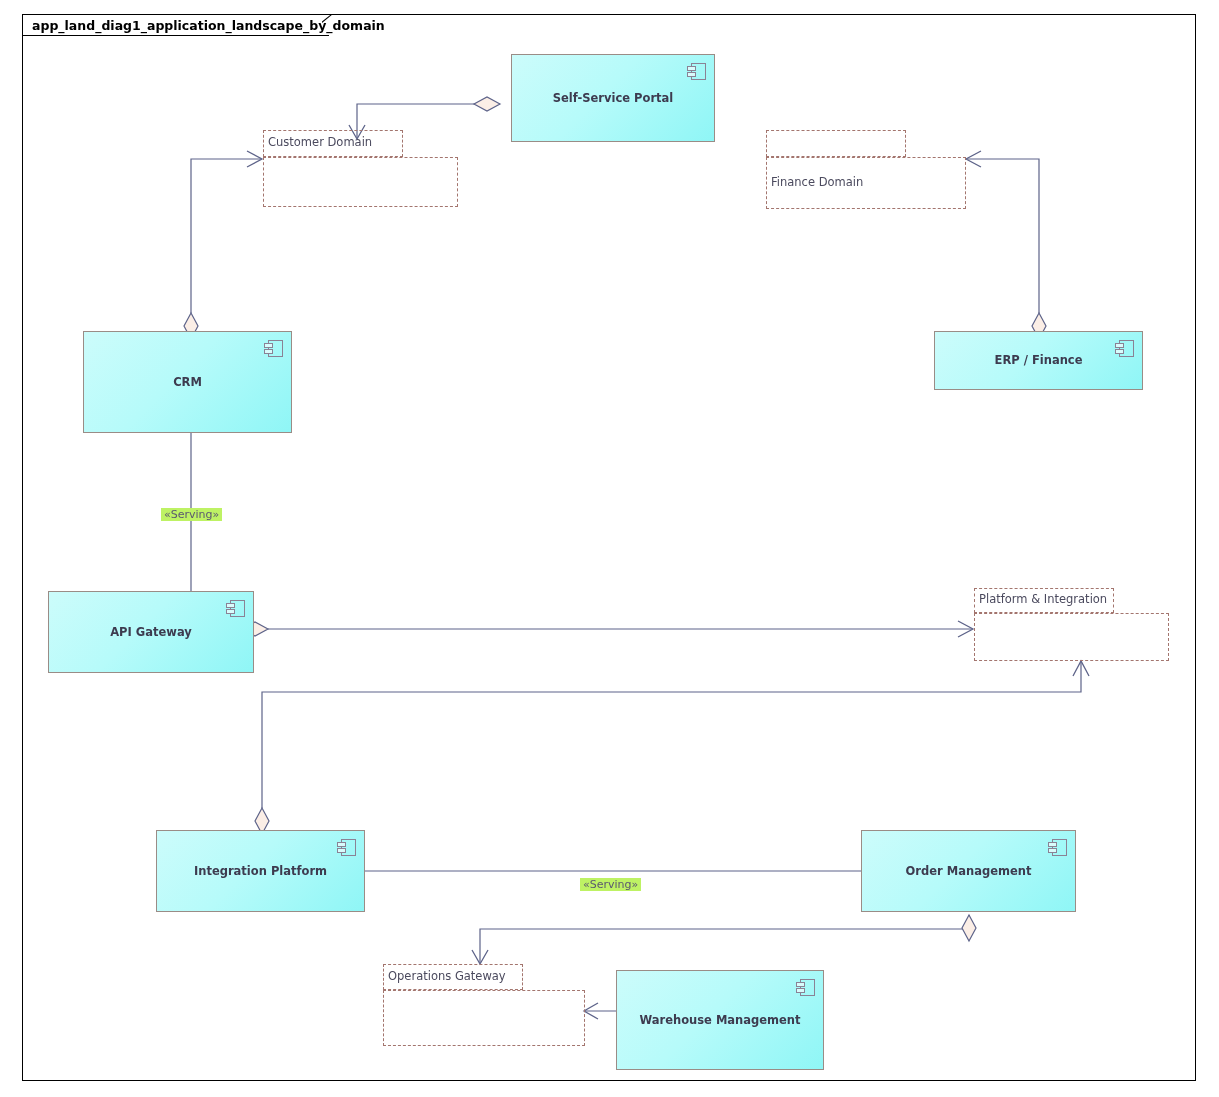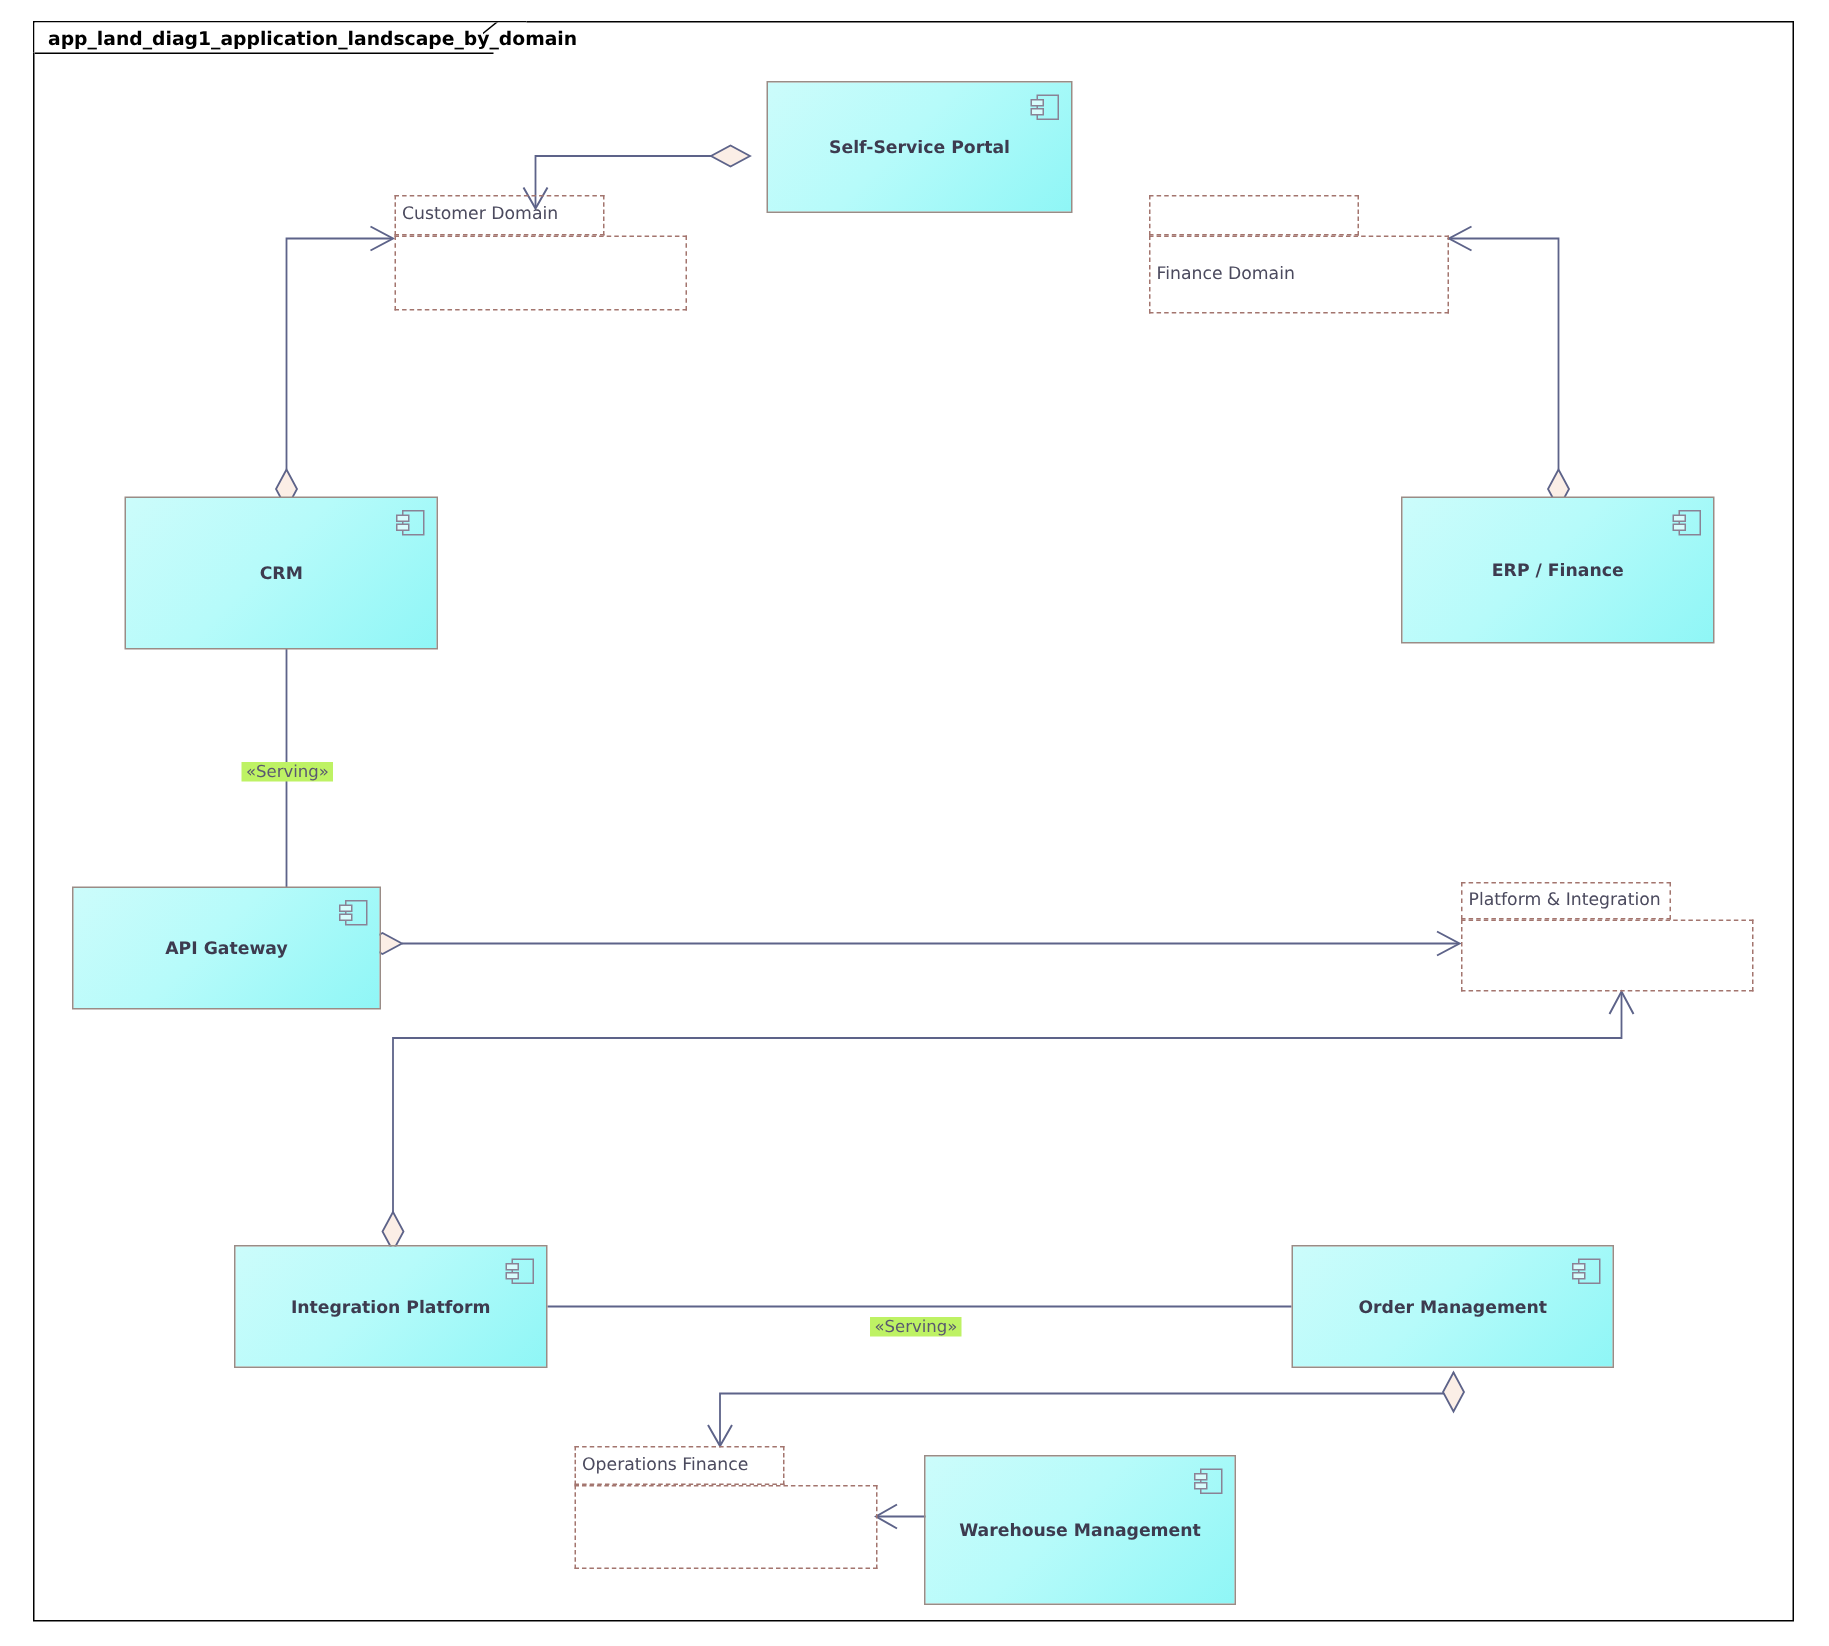--- a/index.html
+++ b/index.html
@@ -254,42 +254,42 @@
 
   <div class="group" style="left:974px; top:588px;">
     <div class="group-tab" style="width:140px; height:25px;"></div>
     <div class="group-body" style="left:0px; top:25px; width:195px; height:48px;"></div>
     <span class="group-label" style="left:5px; top:4px;">Platform &amp; Integration</span>
   </div>
 
   <div class="group" style="left:383px; top:964px;">
     <div class="group-tab" style="width:140px; height:26px;"></div>
     <div class="group-body" style="left:0px; top:26px; width:202px; height:56px;"></div>
-    <span class="group-label" style="left:5px; top:5px;">Operations Finance</span>
+    <span class="group-label" style="left:5px; top:5px;">Operations Gateway</span>
   </div>
 
   <div class="node" style="left:511px; top:54px; width:204px; height:88px;">
     <span class="node-label">Self-Service Portal</span>
     <svg class="comp-icon" viewBox="0 0 21 19" xmlns="http://www.w3.org/2000/svg">
       <rect x="5.5" y="1.5" width="14" height="16" fill="none" stroke="#8a8295" stroke-width="1"></rect>
       <rect x="1.5" y="4.5" width="8" height="4" fill="#d8fcfc" stroke="#8a8295" stroke-width="1"></rect>
       <rect x="1.5" y="10.5" width="8" height="4" fill="#d8fcfc" stroke="#8a8295" stroke-width="1"></rect>
     </svg>
   </div>
 
   <div class="node" style="left:83px; top:331px; width:209px; height:102px;">
     <span class="node-label">CRM</span>
     <svg class="comp-icon" viewBox="0 0 21 19" xmlns="http://www.w3.org/2000/svg">
       <rect x="5.5" y="1.5" width="14" height="16" fill="none" stroke="#8a8295" stroke-width="1"></rect>
       <rect x="1.5" y="4.5" width="8" height="4" fill="#d8fcfc" stroke="#8a8295" stroke-width="1"></rect>
       <rect x="1.5" y="10.5" width="8" height="4" fill="#d8fcfc" stroke="#8a8295" stroke-width="1"></rect>
     </svg>
   </div>
 
-  <div class="node" style="left:934px; top:331px; width:209px; height:98px;">
+  <div class="node" style="left:934px; top:331px; width:209px; height:59px;">
     <span class="node-label">ERP / Finance</span>
     <svg class="comp-icon" viewBox="0 0 21 19" xmlns="http://www.w3.org/2000/svg">
       <rect x="5.5" y="1.5" width="14" height="16" fill="none" stroke="#8a8295" stroke-width="1"></rect>
       <rect x="1.5" y="4.5" width="8" height="4" fill="#d8fcfc" stroke="#8a8295" stroke-width="1"></rect>
       <rect x="1.5" y="10.5" width="8" height="4" fill="#d8fcfc" stroke="#8a8295" stroke-width="1"></rect>
     </svg>
   </div>
 
   <div class="node" style="left:48px; top:591px; width:206px; height:82px;">
     <span class="node-label">API Gateway</span>

